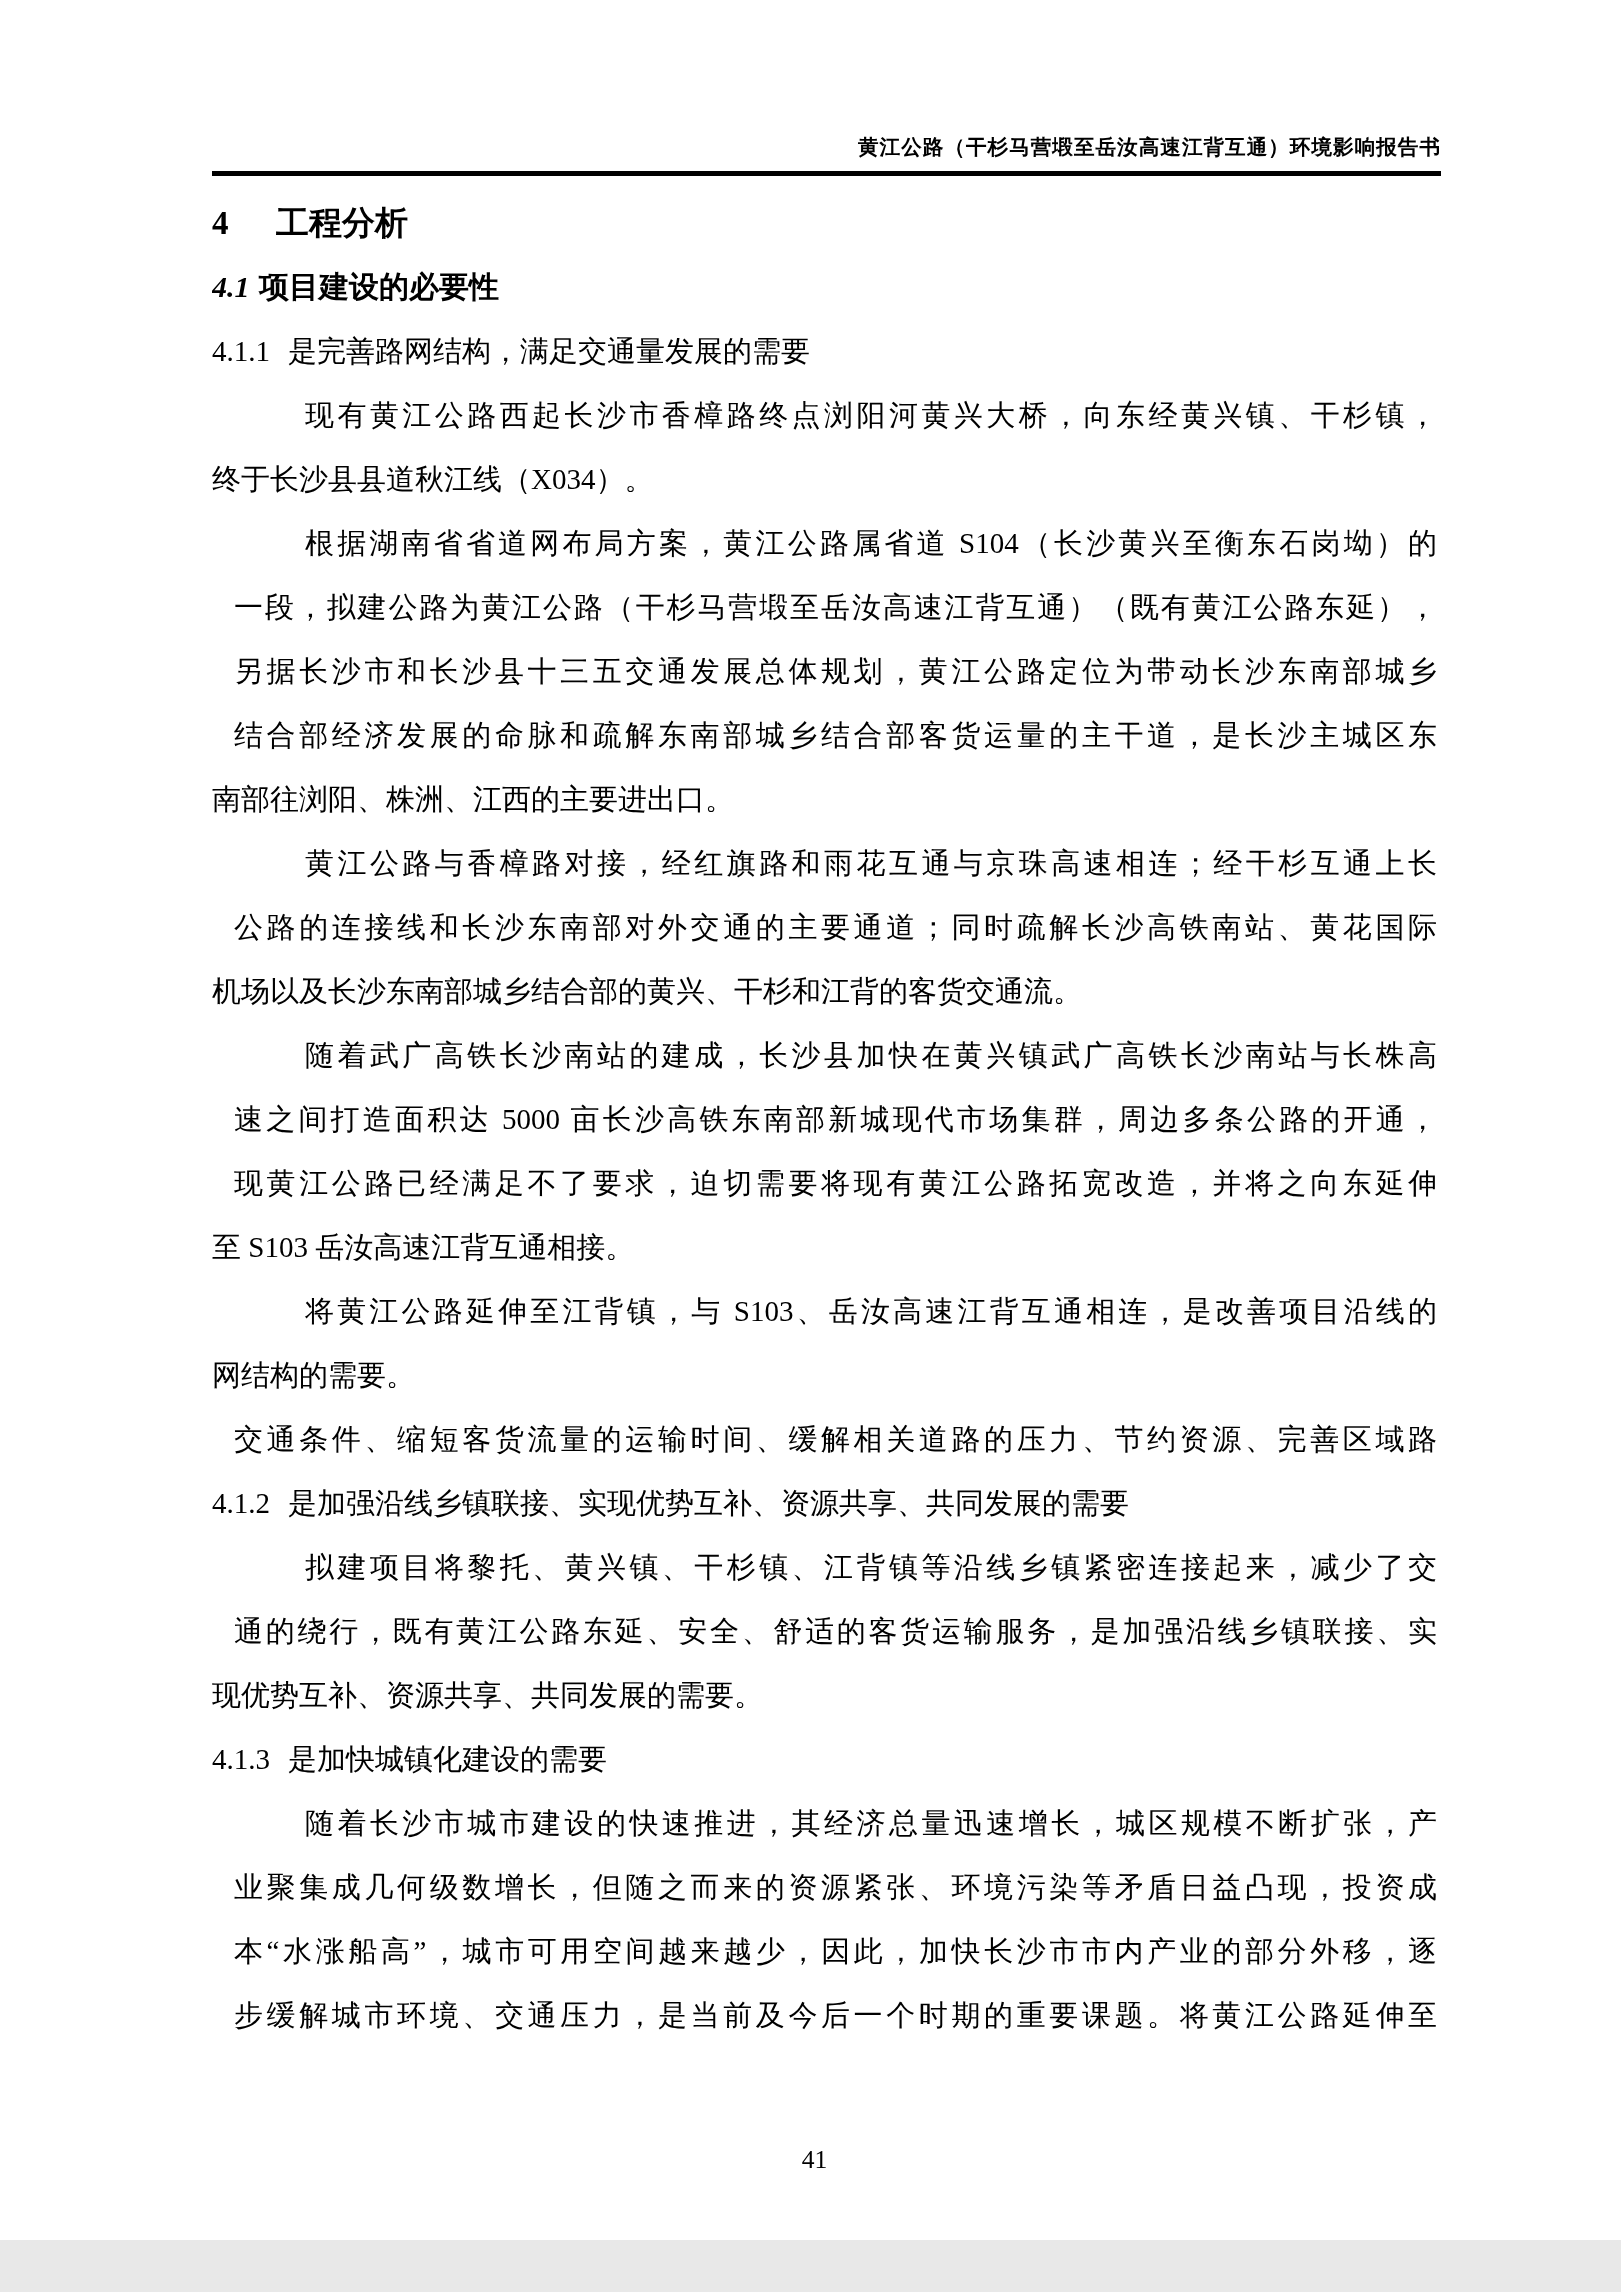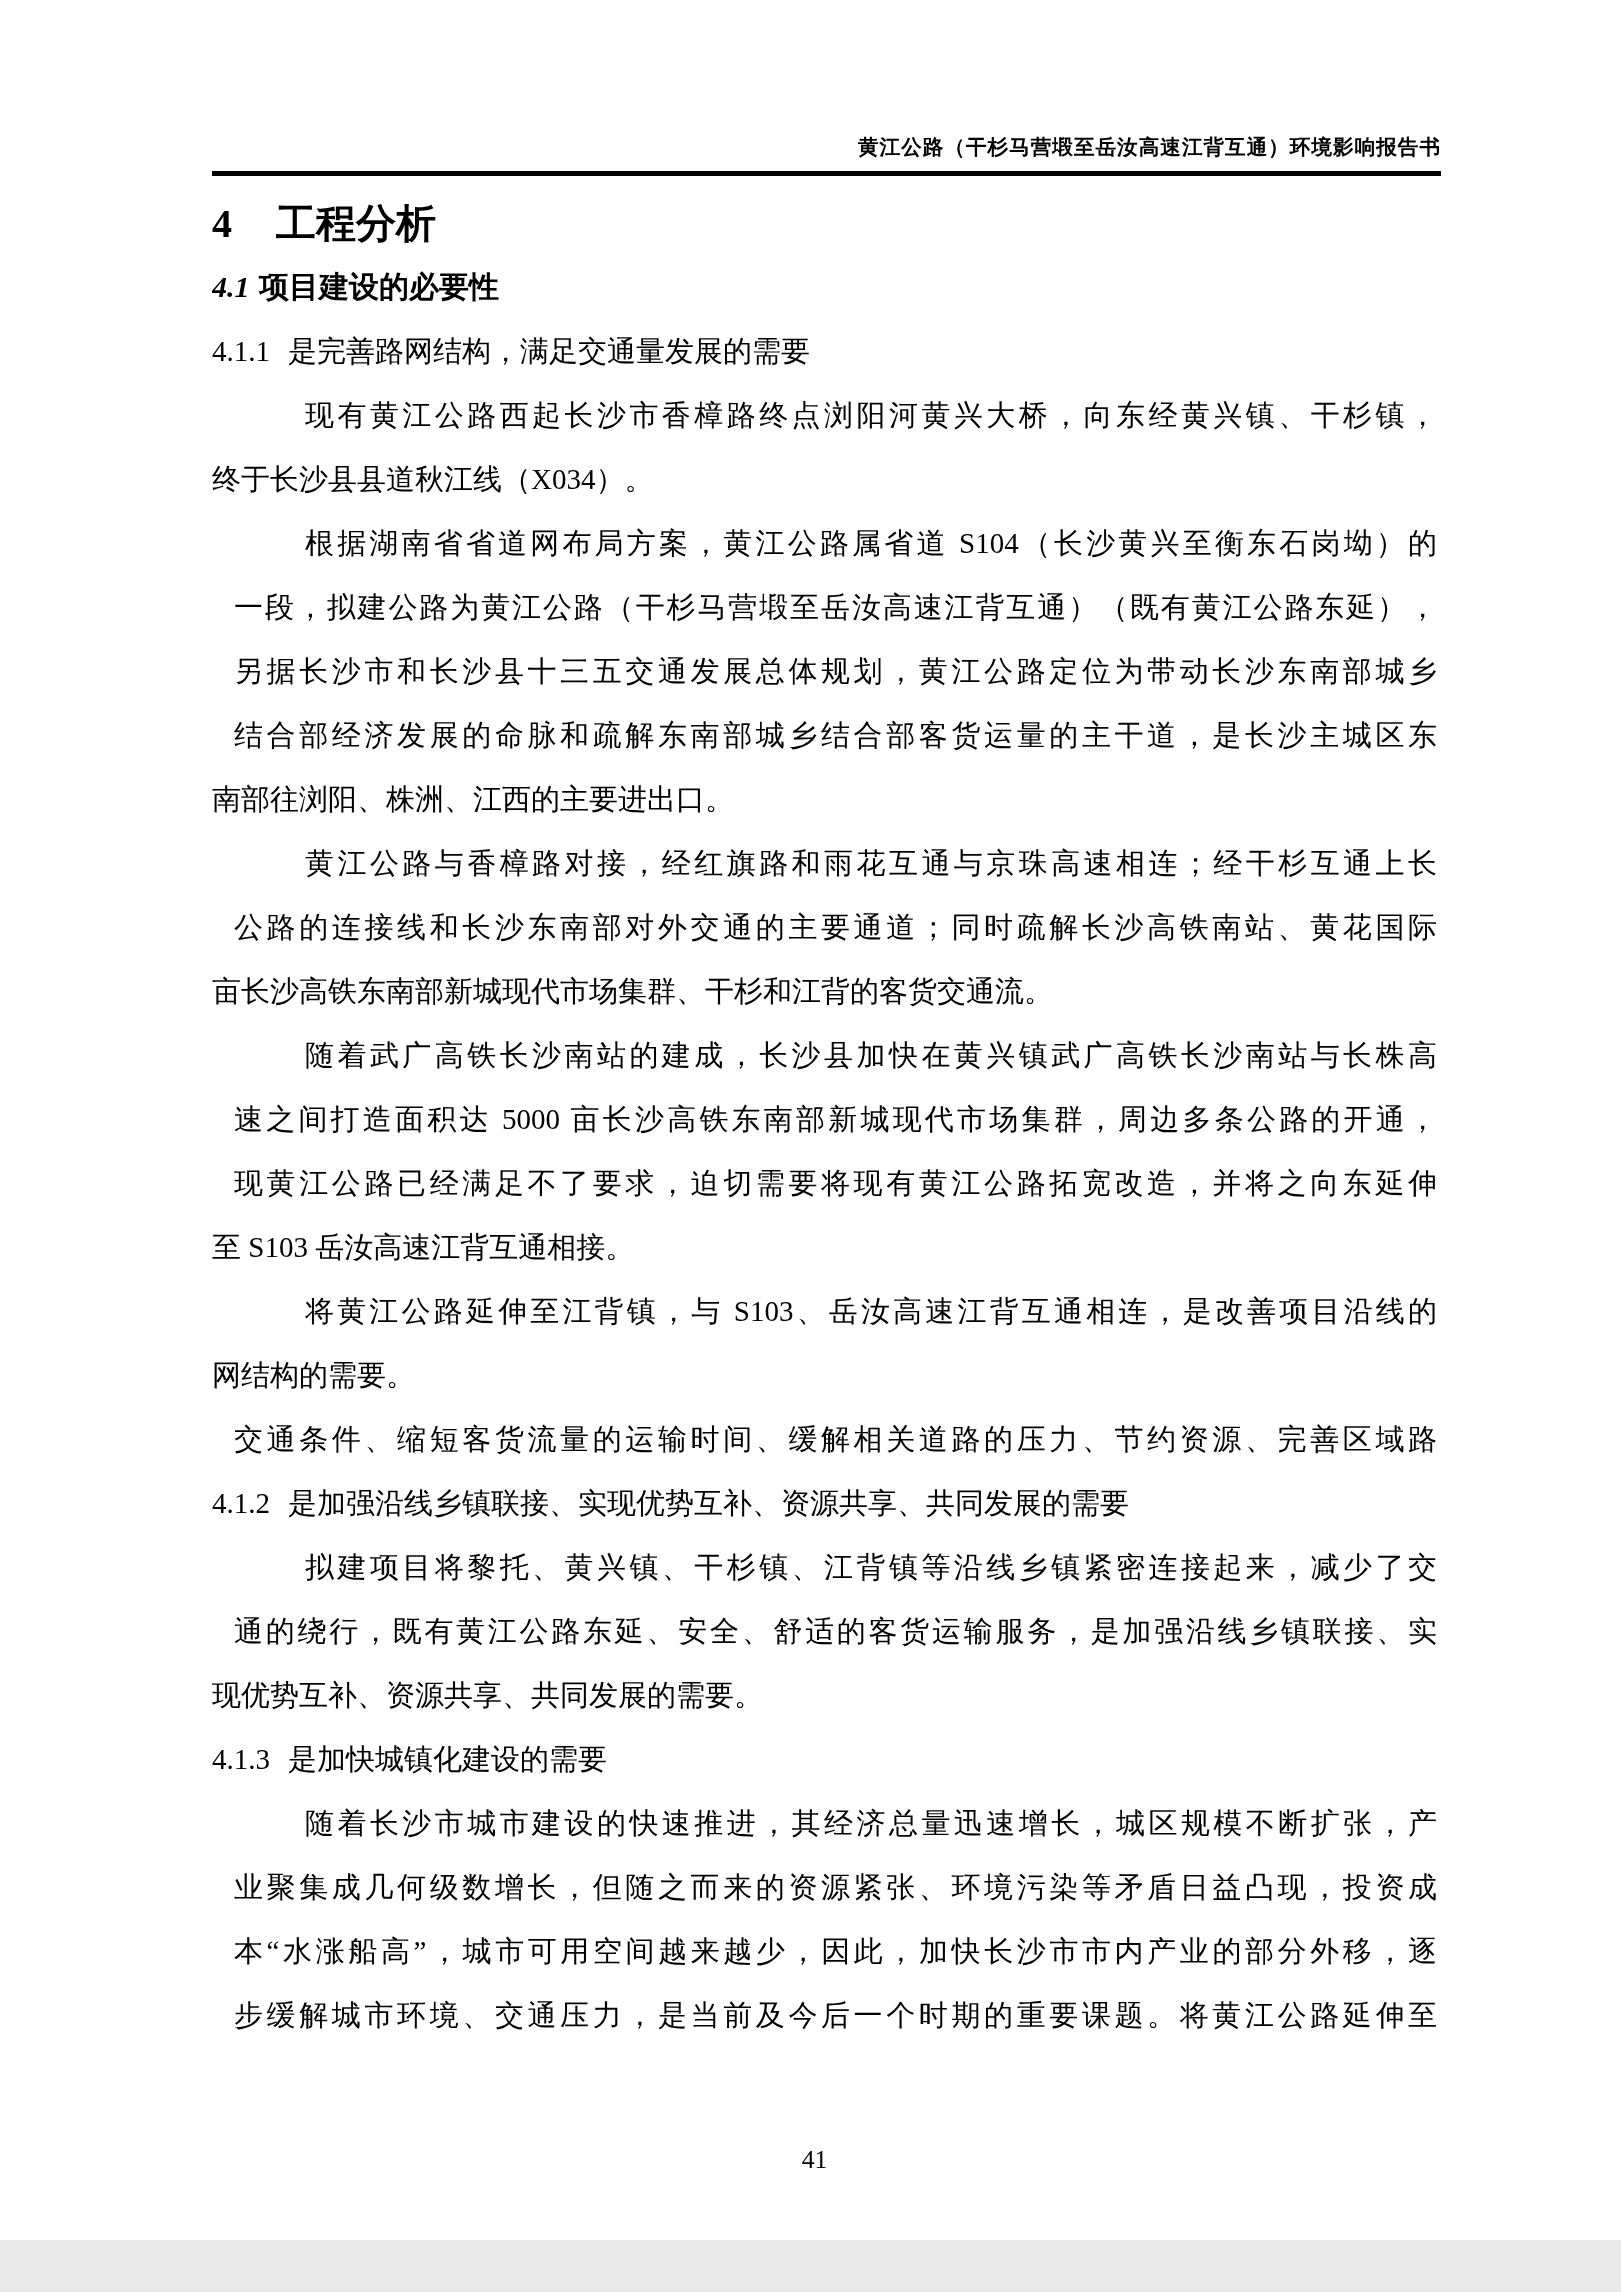--- a/index.html
+++ b/index.html
@@ -34,21 +34,21 @@
   }
   .full{
     text-align:justify;
     text-align-last:justify;
     text-justify:inter-character;
     margin-left:22px;
   }
   .ind{text-indent:71px;}
   .h1{
     font-family:"Liberation Sans","DejaVu Sans",sans-serif;
-    font-weight:bold;font-size:40px;
+    font-weight:bold;font-size:33px;
   }
   .h1 .num{display:inline-block;width:64px;font-family:"Liberation Serif","DejaVu Serif",serif;}
   .h2{
     font-family:"Liberation Sans","DejaVu Sans",sans-serif;
     font-weight:bold;font-size:30px;
   }
   .h2 .num{display:inline-block;width:47px;font-family:"Liberation Serif","DejaVu Serif",serif;font-style:italic;}
   .h3{font-size:29px;}
   .h3 .num{display:inline-block;width:76px;}
   .footer{
@@ -76,21 +76,21 @@
     <div class="ln">终于长沙县县道秋江线（X034）。</div>
 
     <div class="ln ind full">根据湖南省省道网布局方案，黄江公路属省道 S104（长沙黄兴至衡东石岗坳）的</div>
     <div class="ln full">一段，拟建公路为黄江公路（干杉马营塅至岳汝高速江背互通）（既有黄江公路东延），</div>
     <div class="ln full">另据长沙市和长沙县十三五交通发展总体规划，黄江公路定位为带动长沙东南部城乡</div>
     <div class="ln full">结合部经济发展的命脉和疏解东南部城乡结合部客货运量的主干道，是长沙主城区东</div>
     <div class="ln">南部往浏阳、株洲、江西的主要进出口。</div>
 
     <div class="ln ind full">黄江公路与香樟路对接，经红旗路和雨花互通与京珠高速相连；经干杉互通上长</div>
     <div class="ln full">公路的连接线和长沙东南部对外交通的主要通道；同时疏解长沙高铁南站、黄花国际</div>
-    <div class="ln">亩长沙高铁东南部新城现代市场集群、干杉和江背的客货交通流。</div>
+    <div class="ln">机场以及长沙东南部城乡结合部的黄兴、干杉和江背的客货交通流。</div>
 
     <div class="ln ind full">随着武广高铁长沙南站的建成，长沙县加快在黄兴镇武广高铁长沙南站与长株高</div>
     <div class="ln full">速之间打造面积达 5000 亩长沙高铁东南部新城现代市场集群，周边多条公路的开通，</div>
     <div class="ln full">现黄江公路已经满足不了要求，迫切需要将现有黄江公路拓宽改造，并将之向东延伸</div>
     <div class="ln">至 S103 岳汝高速江背互通相接。</div>
 
     <div class="ln ind full">将黄江公路延伸至江背镇，与 S103、岳汝高速江背互通相连，是改善项目沿线的</div>
     <div class="ln">网结构的需要。</div>
     <div class="ln full">交通条件、缩短客货流量的运输时间、缓解相关道路的压力、节约资源、完善区域路</div>
 

